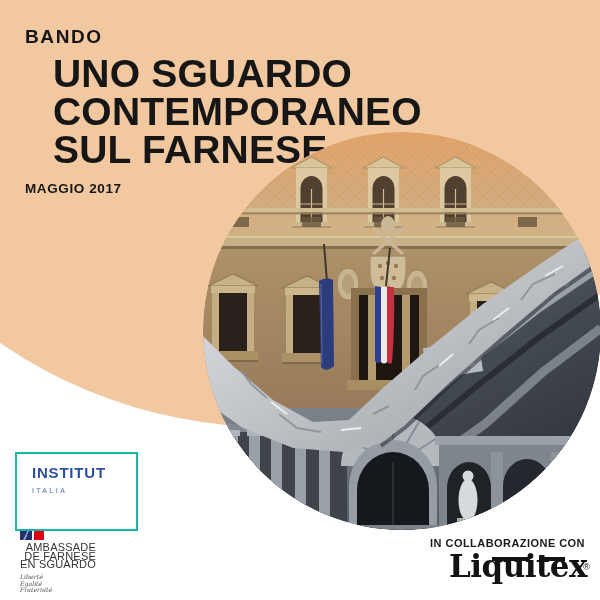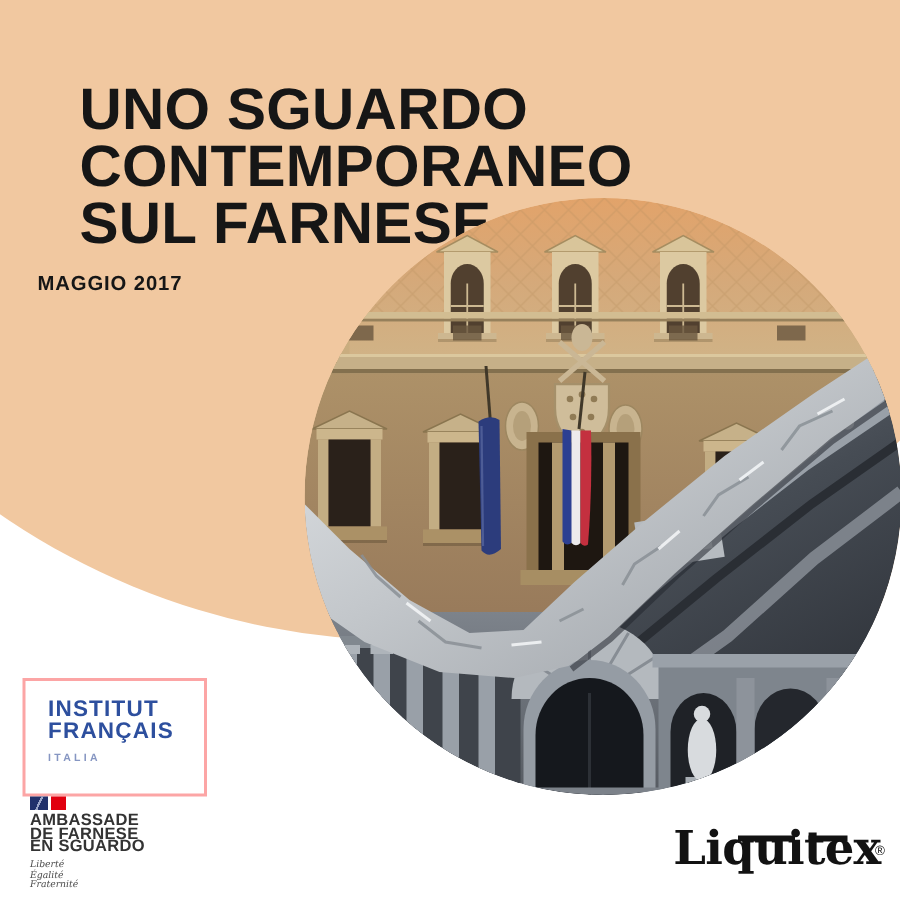--- a/index.html
+++ b/index.html
@@ -14,47 +14,48 @@
   }
   
   .kicker{position:absolute;left:25px;top:27px;font-size:19px;font-weight:800;letter-spacing:1.6px;line-height:19px;}
   .title{position:absolute;left:25px;top:55px;font-size:39px;font-weight:800;line-height:38px;letter-spacing:.2px;margin-left:28px;}
   .meta{position:absolute;left:25px;top:181px;font-size:13.5px;font-weight:700;line-height:15.5px;letter-spacing:.6px;}
   
   .photo{position:absolute;left:203px;top:132px;width:398px;height:398px;border-radius:50%;overflow:hidden;}
   
   .if-box{
     position:absolute;left:15px;top:452px;width:104px;height:64px;
-    border:2px solid #fca5a5;background:#ffffff;padding:11px 0 0 15px;box-sizing:content-box;
+    border:2px solid #14b8a6;background:#ffffff;padding:11px 0 0 15px;box-sizing:content-box;
   }
   .if-line{font-size:15px;font-weight:800;letter-spacing:.8px;line-height:15px;color:#2d4f9e;}
   .if-italia{margin-top:7px;font-size:7px;font-weight:700;letter-spacing:2.2px;color:#8696c2;}
   
   .amb{position:absolute;left:20px;top:531px;}
   .amb-flags{display:flex;height:9px;}
   .amb-blue{width:12px;height:9px;background:#21316b;background-image:linear-gradient(115deg,transparent 46%,#9aa4c6 46%,#9aa4c6 56%,transparent 56%);}
   .amb-gap{width:2px;height:9px;background:#ffffff;}
   .amb-red{width:10px;height:9px;background:#e1000f;}
-  .amb-text{margin-top:3px;font-size:11px;font-weight:700;line-height:8.6px;letter-spacing:.2px;color:#333333;}
+  .amb-text{margin-top:3px;font-size:11px;font-weight:400;line-height:8.6px;letter-spacing:.2px;color:#333333;text-align:right;}
   .amb-motto{margin-top:5px;font-family:"DejaVu Serif",serif;font-style:italic;font-size:6.2px;line-height:6.8px;color:#4a4a4a;}
   
   .collab-label{position:absolute;right:15px;top:537px;font-size:11px;font-weight:600;letter-spacing:.45px;color:#1b1b1b;}
   .brand{position:absolute;right:13px;top:549px;font-family:"DejaVu Serif",serif;font-weight:bold;font-size:31px;letter-spacing:-.5px;color:#121212;line-height:34px;}
   .brand .bar1,.brand .bar2{position:absolute;height:3.5px;background:#121212;top:8px;}
   .brand .bar1{left:31%;width:28%;}
   .brand .bar2{left:65%;width:19%;}
   .brand .reg{position:absolute;right:-3px;bottom:-1px;font-size:9px;font-family:"Liberation Sans",sans-serif;font-weight:400;letter-spacing:0;}
 </style>
 </head>
 <body>
 
 <div id="canvas">
 
   <div class="peach"></div>
 
+  <div class="kicker">BANDO</div>
 
   <div class="title">
     <div>UNO SGUARDO</div>
     <div>CONTEMPORANEO</div>
     <div>SUL FARNESE</div>
   </div>
 
   <div class="meta">
     <div>MAGGIO 2017</div>
   </div>
@@ -297,21 +298,20 @@
               <path d="M84 282 l-16 -12"></path>
           </g>
           <path d="M398 130 L352 162 L300 206 L248 252 L204 294 L178 314" stroke="#23272d" stroke-width="4" opacity=".55"></path>
         </g>
       </g>
     </svg>
   </div>
 
   <div class="if-box">
     <div class="if-line">INSTITUT</div>
-    <div class="if-line">FRANÇAIS</div>
     <div class="if-italia">ITALIA</div>
   </div>
 
   <div class="amb">
     <div class="amb-flags">
       <div class="amb-blue"></div>
       <div class="amb-gap"></div>
       <div class="amb-red"></div>
     </div>
     <div class="amb-text">
@@ -319,20 +319,21 @@
       <div>DE FARNESE</div>
       <div>EN SGUARDO</div>
     </div>
     <div class="amb-motto">
       <div>Liberté</div>
       <div>Égalité</div>
       <div>Fraternité</div>
     </div>
   </div>
 
+  <div class="collab-label">IN COLLABORAZIONE CON</div>
   <div class="brand">
     <span>Liquitex</span>
     <span class="bar1"></span>
     <span class="bar2"></span>
     <span class="reg">®</span>
   </div>
 
 </div>
 
 </body></html>

